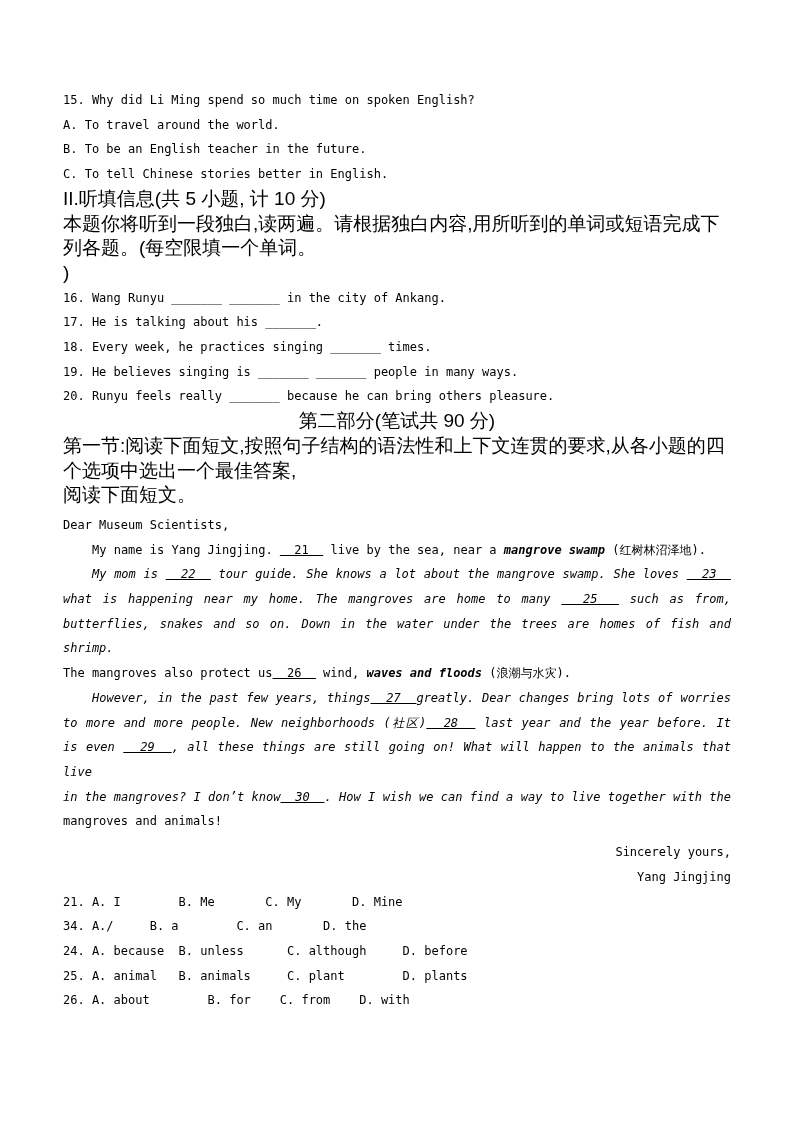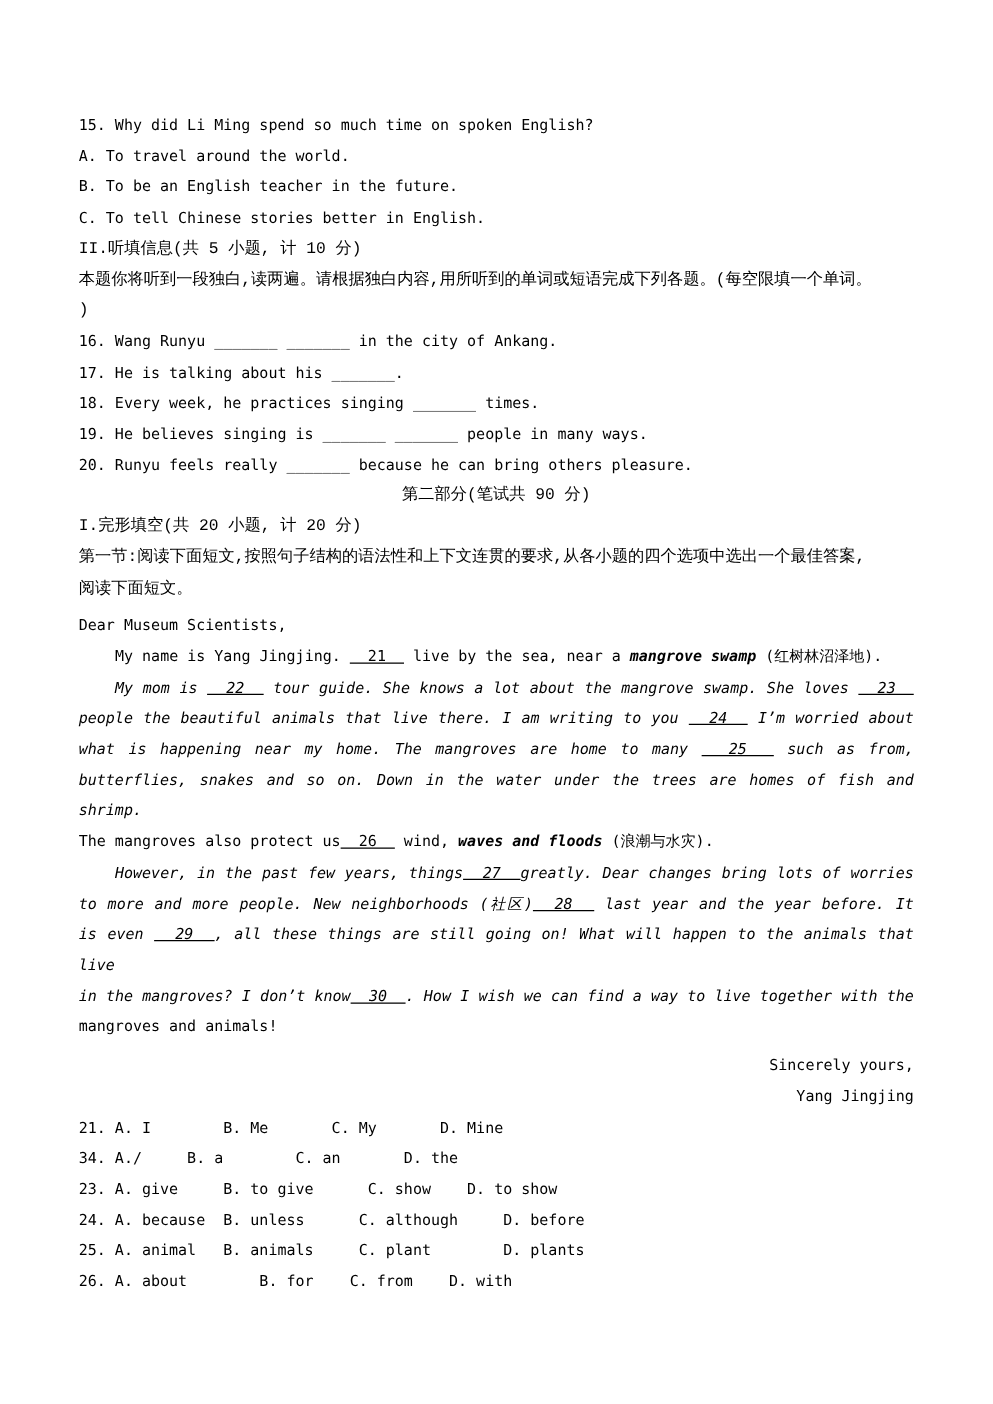--- a/index.html
+++ b/index.html
@@ -22,22 +22,22 @@
   .line {
     line-height: 24.7px;
     white-space: pre-wrap;
   }
   .mono {
     font-family: "DejaVu Sans Mono", "Liberation Mono", monospace;
     font-size: 12px;
   }
   .pre { white-space: pre; }
   .zh {
-    font-family: Liberation Mono, monospace;
-    font-size: 13px;
+    font-family: Liberation Sans, sans-serif;
+    font-size: 19px;
   }
   .center { text-align: center; }
   .right { text-align: right; }
   .indent { text-indent: 29px; }
   .justify {
     text-align: justify;
     -moz-text-align-last: justify;
     text-align-last: justify;
     font-style: italic;
   }
@@ -72,49 +72,46 @@
   <div>
       <div class="line mono">16. Wang Runyu _______ _______ in the city of Ankang.</div>
       <div class="line mono">17. He is talking about his _______.</div>
       <div class="line mono">18. Every week, he practices singing _______ times.</div>
       <div class="line mono">19. He believes singing is _______ _______ people in many ways.</div>
       <div class="line mono">20. Runyu feels really _______ because he can bring others pleasure.</div>
     </div>
 
   <div class="line zh center">第二部分(笔试共 90 分)</div>
 
-  <div class="line zh">I.完形填空(共 20 小题, 计 20 分)</div>
 
   <div>
       <div class="line zh">第一节:阅读下面短文,按照句子结构的语法性和上下文连贯的要求,从各小题的四个选项中选出一个最佳答案,</div>
       <div class="line zh">阅读下面短文。</div>
     </div>
 
   <div class="letter-opening-gap">
       <div class="line mono"><span>Dear Museum Scientists,</span></div>
       <div class="line mono indent"><span>My name is Yang Jingjing. </span><span class="blank">  21  </span><span> live by the sea, near a </span><span class="bi">mangrove swamp</span><span> (红树林沼泽地).</span></div>
       <div class="line mono indent justify"><span>My mom is </span><span class="blank">  22  </span><span> tour guide. She knows a lot about the mangrove swamp. She loves </span><span class="blank">  23  </span></div>
-      <div class="line mono justify"><span>people the beautiful animals that live there. I am writing to you </span><span class="blank">  24  </span><span> I’m worried about</span></div>
       <div class="line mono justify"><span>what is happening near my home. The mangroves are home to many </span><span class="blank">  25  </span><span> such as from,</span></div>
       <div class="line mono justify"><span>butterflies, snakes and so on. Down in the water under the trees are homes of fish and shrimp.</span></div>
       <div class="line mono"><span>The mangroves also protect us</span><span class="blank">  26  </span><span> wind, </span><span class="bi">waves and floods</span><span> (浪潮与水灾).</span></div>
       <div class="line mono indent justify"><span>However, in the past few years, things</span><span class="blank">  27  </span><span>greatly. Dear changes bring lots of worries</span></div>
       <div class="line mono justify"><span>to more and more people. New neighborhoods (社区)</span><span class="blank">  28  </span><span> last year and the year before. It</span></div>
       <div class="line mono justify"><span>is even </span><span class="blank">  29  </span><span>, all these things are still going on! What will happen to the animals that live</span></div>
       <div class="line mono justify"><span>in the mangroves? I don’t know</span><span class="blank">  30  </span><span>. How I wish we can find a way to live together with the</span></div>
       <div class="line mono"><span>mangroves and animals!</span></div>
     </div>
 
   <div class="sig">
       <div class="line mono right">Sincerely yours,</div>
       <div class="line mono right">Yang Jingjing</div>
     </div>
 
   <div>
       <div class="line mono pre">21. A. I        B. Me       C. My       D. Mine</div>
       <div class="line mono pre">34. A./     B. a        C. an       D. the</div>
-      <div class="line mono pre">23. A. give     B. to give      C. show    D. to show</div>
       <div class="line mono pre">24. A. because  B. unless      C. although     D. before</div>
       <div class="line mono pre">25. A. animal   B. animals     C. plant        D. plants</div>
       <div class="line mono pre">26. A. about        B. for    C. from    D. with</div>
     </div>
 
 </div>
 
 </body></html>

